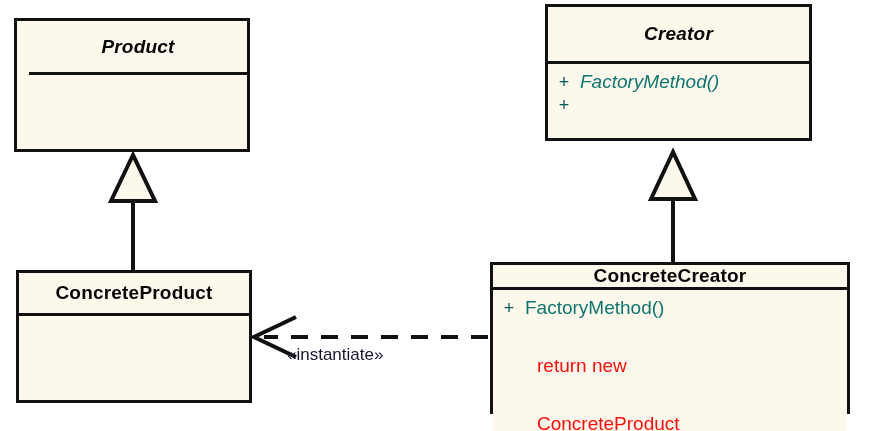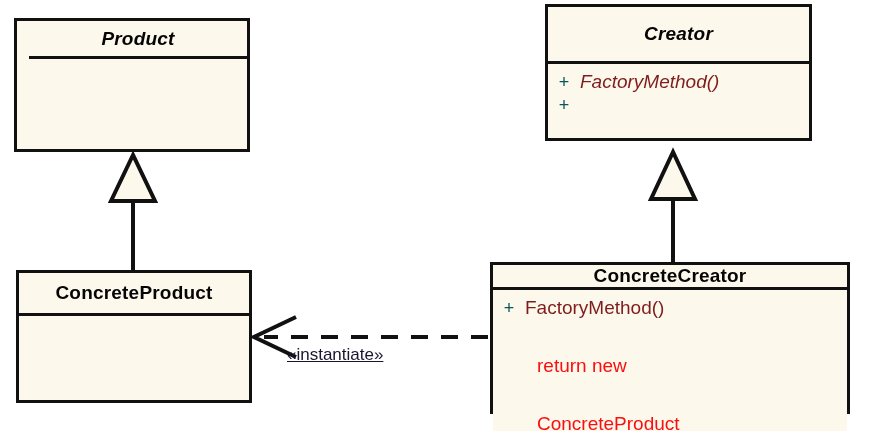--- a/index.html
+++ b/index.html
@@ -71,21 +71,21 @@
   }
   .member-visibility {
     width: 32px;
     text-align: center;
     font-size: 18px;
     color: #06565c;
     flex: 0 0 32px;
   }
   .member-signature {
     font-size: 19px;
-    color: #7f1d1d;
+    color: #0f766e;
   }
   .member-signature.abstract-member {
     font-style: italic;
   }
   .member-note {
     font-size: 19px;
     color: #fa0f0f;
     padding-left: 44px;
     line-height: 24px;
     white-space: nowrap;
@@ -102,21 +102,20 @@
     z-index: 2;
     overflow: visible;
   }
 
   .edge-label {
     position: absolute;
     font-size: 17px;
     color: #1a1630;
     white-space: nowrap;
     z-index: 6;
-    text-decoration: underline;
   }
 </style>
 </head>
 <body>
 
 <div id="diagram-canvas">
 
   <svg class="connector-svg" viewBox="0 0 874 431" width="874" height="431" xmlns="http://www.w3.org/2000/svg">
 
     <g>
@@ -129,21 +128,21 @@
       <polygon points="673,152 651,199 695,199" fill="#fdf8ec" stroke="#111111" stroke-width="4" stroke-linejoin="miter"></polygon>
     </g>
 
     <g>
       <line x1="488" y1="337" x2="264" y2="337" stroke="#111111" stroke-width="4" stroke-dasharray="17,13" stroke-linecap="butt"></line>
       <polyline points="296,317 254,337 296,357" fill="none" stroke="#111111" stroke-width="4" stroke-linejoin="miter" stroke-linecap="butt"></polyline>
     </g>
   </svg>
 
   <div class="uml-class" style="left:14px; top:18px; width:236px; height:134px;">
-    <div class="uml-name-compartment" style="height:38px;margin-left:12px;">
+    <div class="uml-name-compartment" style="height:54px;margin-left:12px;">
       <span class="uml-class-name abstract-name">Product</span>
     </div>
     <div class="uml-members-compartment"></div>
   </div>
 
   <div class="uml-class" style="left:545px; top:4px; width:267px; height:137px;">
     <div class="uml-name-compartment" style="height:57px;">
       <span class="uml-class-name abstract-name">Creator</span>
     </div>
     <div class="uml-members-compartment">

